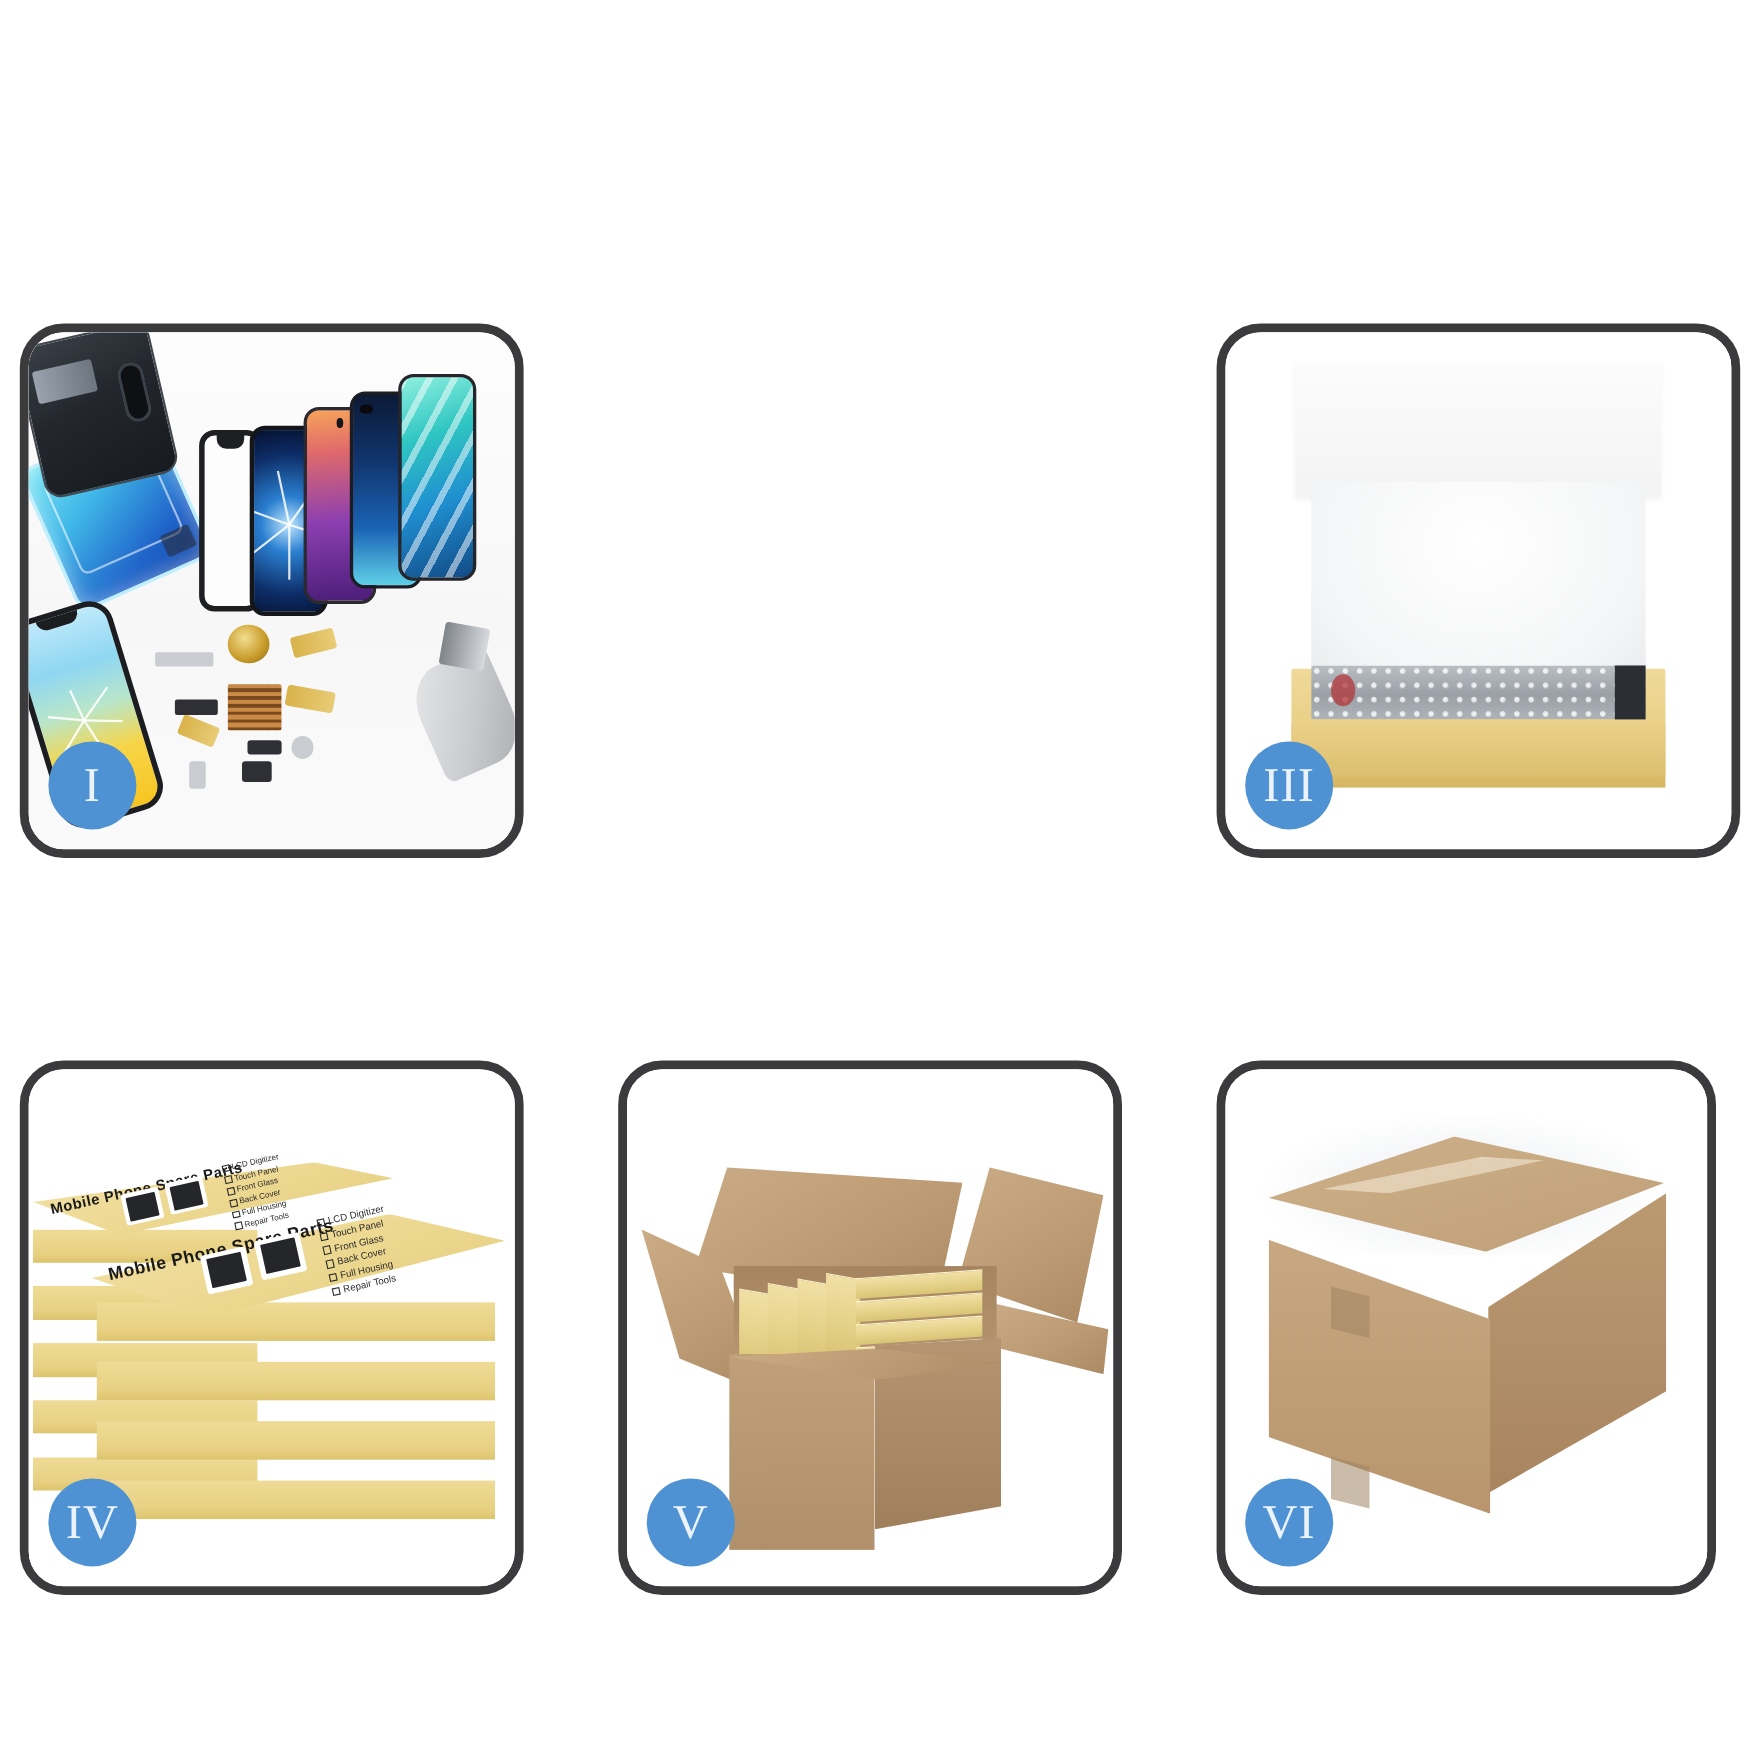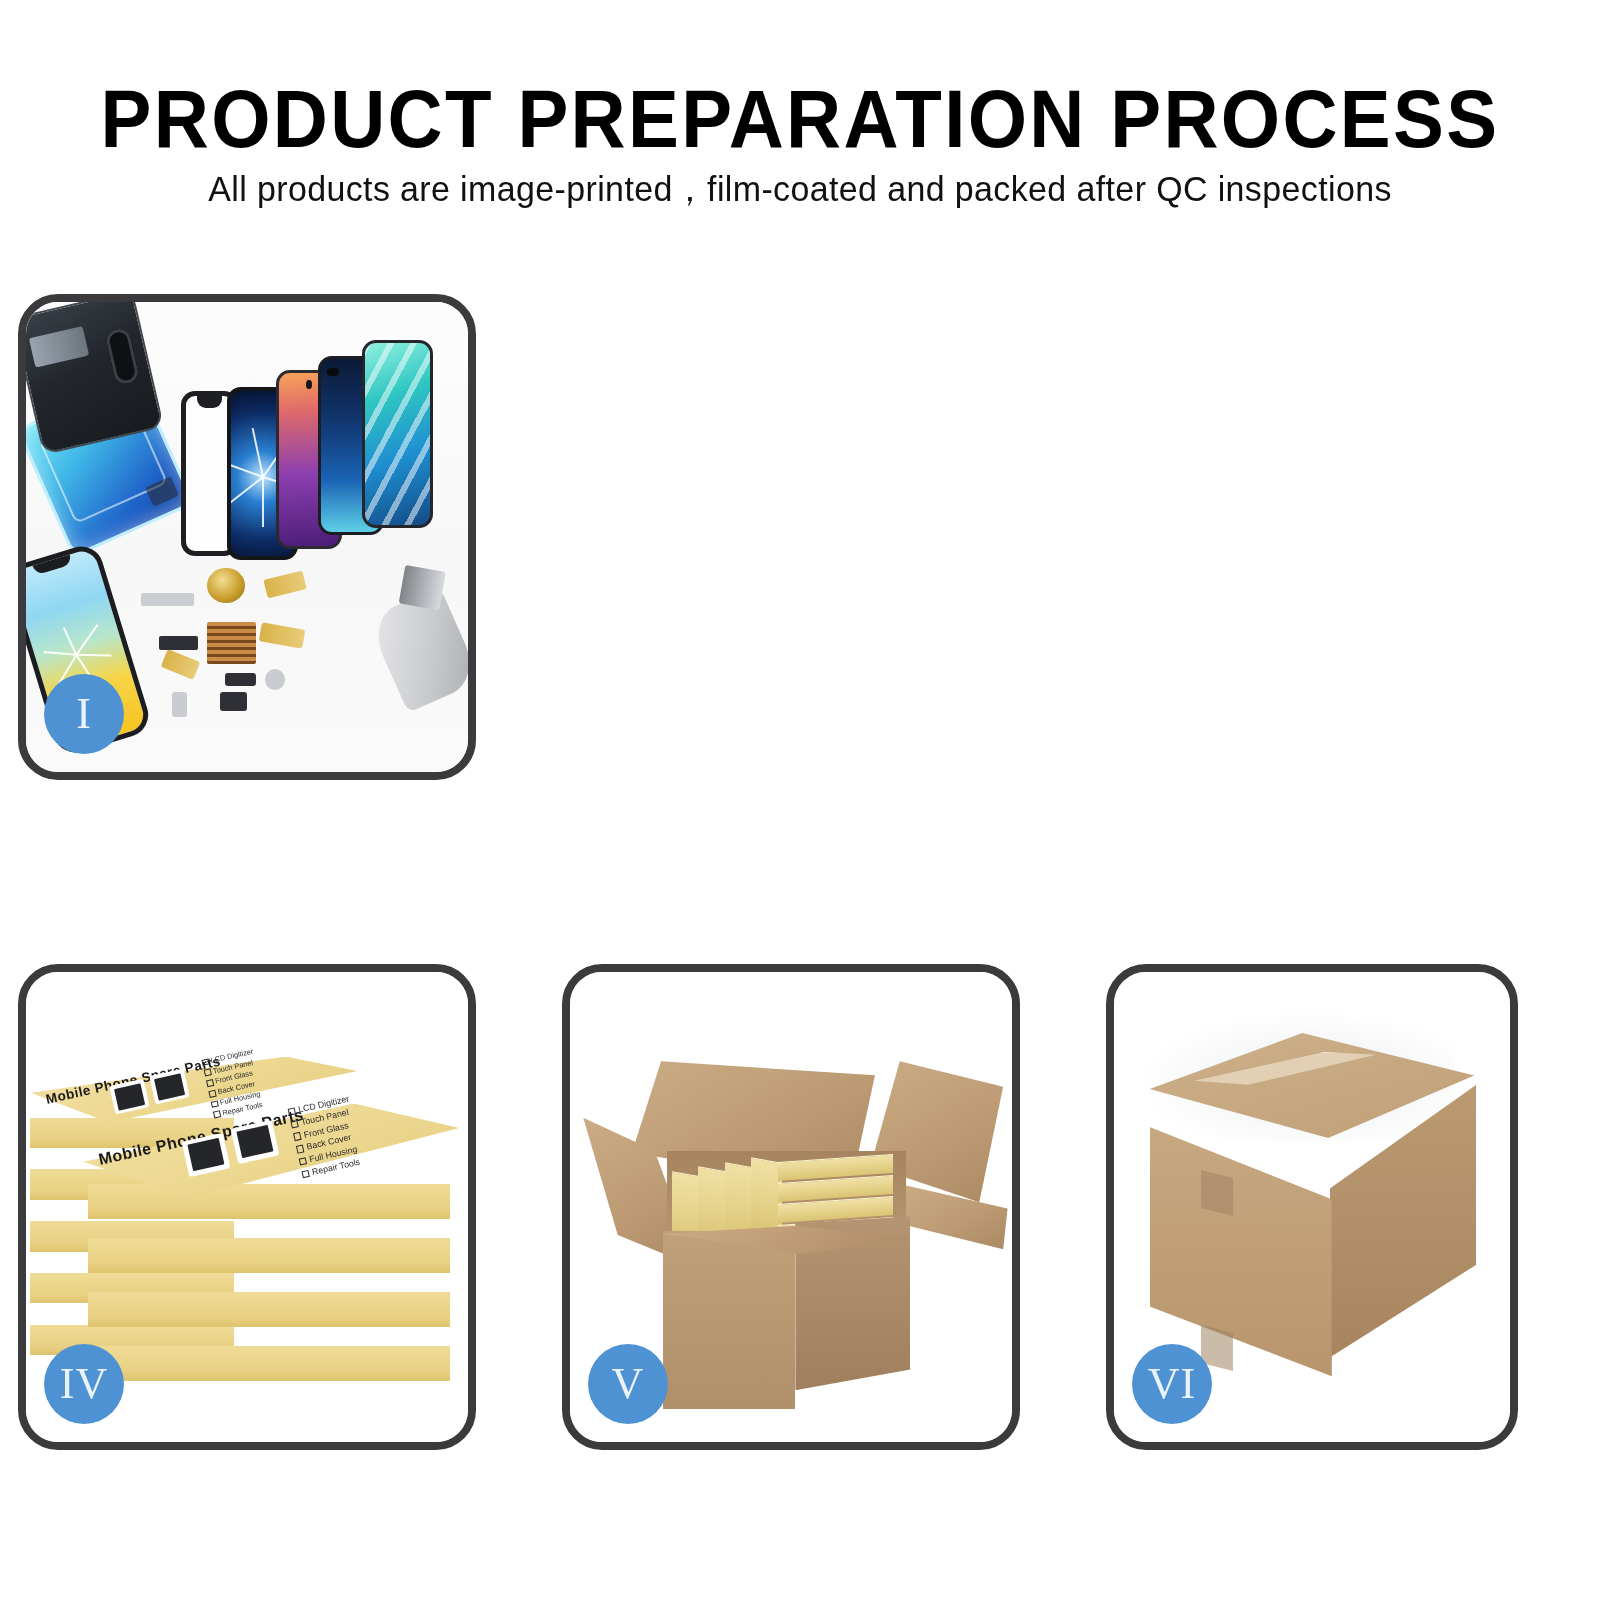--- a/index.html
+++ b/index.html
@@ -306,24 +306,20 @@
   .sealed-shadow {
     position:absolute; left:6%; top:8%; width:80%; height:28%;
     background: radial-gradient(ellipse at 55% 55%, rgba(230,233,236,.85) 0%, rgba(255,255,255,0) 70%);
   }
 </style>
 </head>
 <body>
 
 <div id="root">
 
-  <div class="header">
-    <div class="title">PRODUCT PREPARATION PROCESS</div>
-    <div class="subtitle">All products are image-printed，film-coated and packed after QC inspections</div>
-  </div>
 
   <div class="panel" style="left:18px; top:294px; width:458px; height:486px;">
     <div class="panel-media collage">
       <div class="ph ph-adh"></div>
       <div class="ph ph-glass"></div>
       <div class="ph ph-blue">
         <div class="crack" style="transform:rotate(0deg)"></div>
         <div class="crack" style="transform:rotate(52deg)"></div>
         <div class="crack" style="transform:rotate(110deg)"></div>
         <div class="crack" style="transform:rotate(168deg)"></div>
@@ -355,20 +351,30 @@
       <div class="chip light" style="left:33%;top:83%;width:3.4%;height:5.2%;border-radius:3px"></div>
       <div class="chip light" style="left:54%;top:78%;width:4.6%;height:4.6%;border-radius:50%"></div>
 
       <div class="ph-back"></div>
       <div class="brush"></div>
     </div>
     <div class="badge">I</div>
   </div>
 
 
+  <div class="panel" style="left:1106px; top:294px; width:476px; height:486px;">
+    <div class="panel-media box3-bg">
+      <div class="box3-lid"></div>
+      <div class="box3-foam"></div>
+      <div class="box3-tray-side"></div>
+      <div class="box3-tray"></div>
+      <div class="box3-item"></div>
+    </div>
+    <div class="badge">III</div>
+  </div>
 
   <div class="panel" style="left:18px; top:964px; width:458px; height:486px;">
     <div class="panel-media stack-bg">
 
       <div class="ybox" style="left:1%;top:31%;width:46%;height:6.5%"></div>
       <div class="ybox" style="left:1%;top:42%;width:46%;height:6.5%"></div>
       <div class="ybox" style="left:1%;top:53%;width:46%;height:6.5%"></div>
       <div class="ybox" style="left:1%;top:64%;width:46%;height:6.5%"></div>
       <div class="ybox" style="left:1%;top:75%;width:46%;height:6.5%"></div>
 
@@ -441,21 +447,21 @@
       <div class="yslab" style="left:47%;top:53%;width:26%;height:4%;transform:skewY(-4deg)"></div>
 
       <div class="carton-right"></div>
       <div class="carton-front"></div>
       <div class="flap" style="left:21%;top:54%;width:56%;height:6%;
            clip-path: polygon(0 28%, 54% 0, 100% 46%, 56% 100%);"></div>
     </div>
     <div class="badge">V</div>
   </div>
 
-  <div class="panel" style="left:1106px; top:964px; width:412px; height:486px;">
+  <div class="panel" style="left:1106px; top:964px; width:454px; height:486px;">
     <div class="panel-media sealed-bg">
       <div class="sealed-shadow"></div>
       <div class="sealed-top"></div>
       <div class="tape" style="left:19%;top:17%;width:62%;height:7%;
            clip-path: polygon(55% 0, 76% 9%, 24% 100%, 2% 88%);"></div>
       <div class="sealed-side"></div>
       <div class="sealed-front"></div>
       <div class="tape-tab" style="left:22%;top:43%;width:8%;height:8%;transform:skewY(14deg)"></div>
       <div class="tape-tab" style="left:22%;top:76%;width:8%;height:8%;transform:skewY(14deg)"></div>
     </div>

